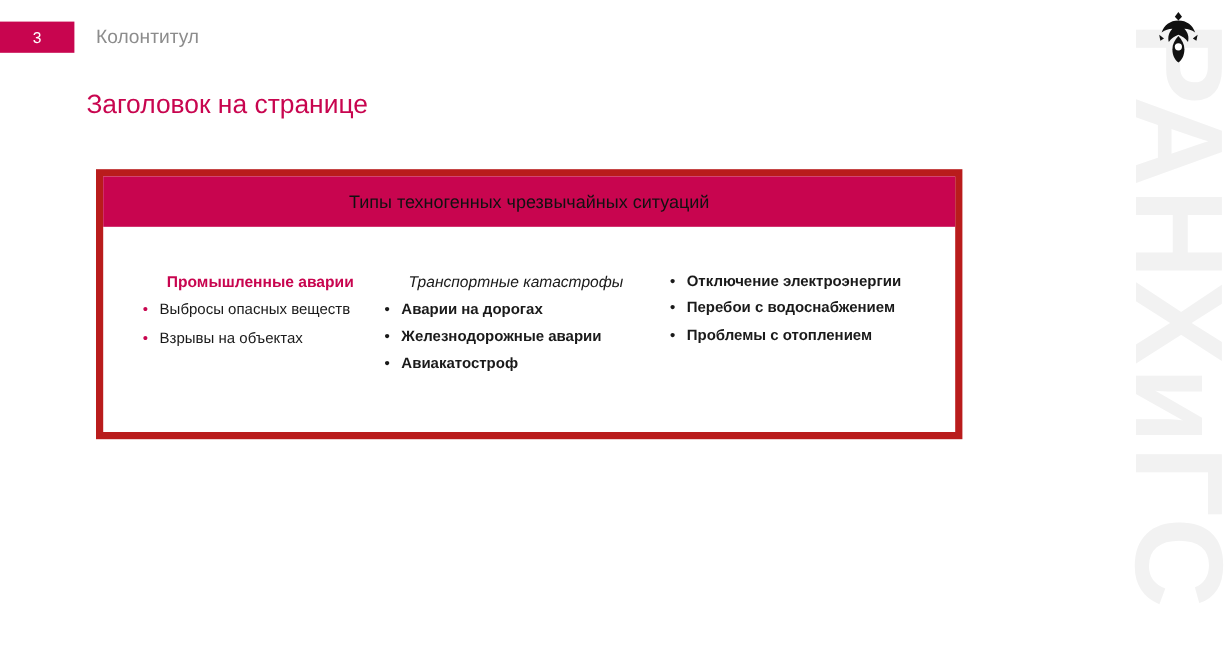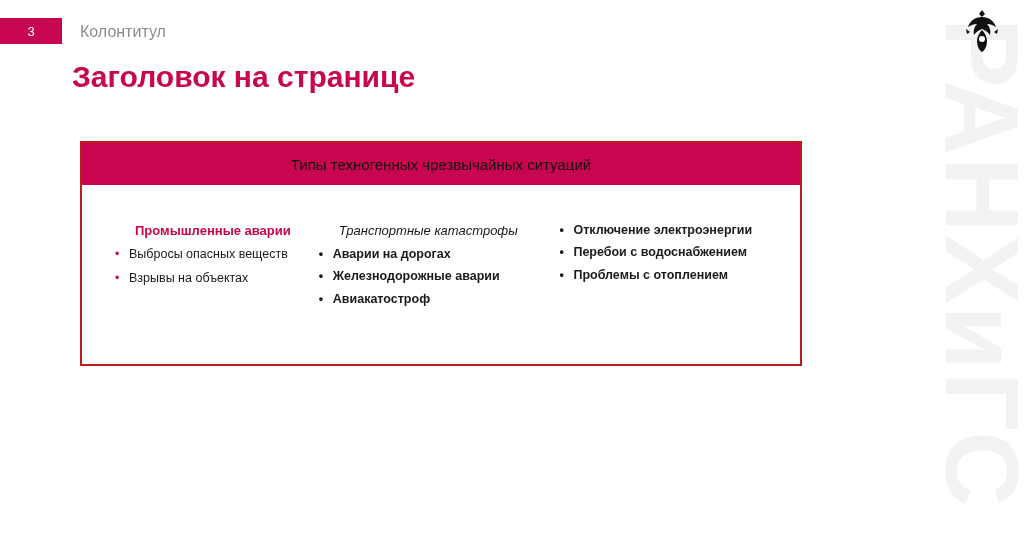--- a/index.html
+++ b/index.html
@@ -87,35 +87,35 @@
   .logo-line2 {
     font-size: 19px;
     letter-spacing: 0.3px;
     font-weight: bold;
   }
 
   
   .slide-title {
     position: absolute;
     left: 72px;
-    top: 60px;
-    font-size: 30px;
-    font-weight: bold;
+    top: 74px;
+    font-size: 22px;
+    font-weight: normal;
     color: #c8054f;
     z-index: 2;
   }
 
   
   .card {
     position: absolute;
     left: 80px;
     top: 141px;
     width: 722px;
     height: 225px;
-    border: 2px solid #b91c1c;
+    border: 6px solid #b91c1c;
     box-sizing: border-box;
     background: #ffffff;
     z-index: 2;
   }
   .card-header {
     height: 42px;
     background: #c8054f;
     display: flex;
     align-items: center;
     justify-content: center;

